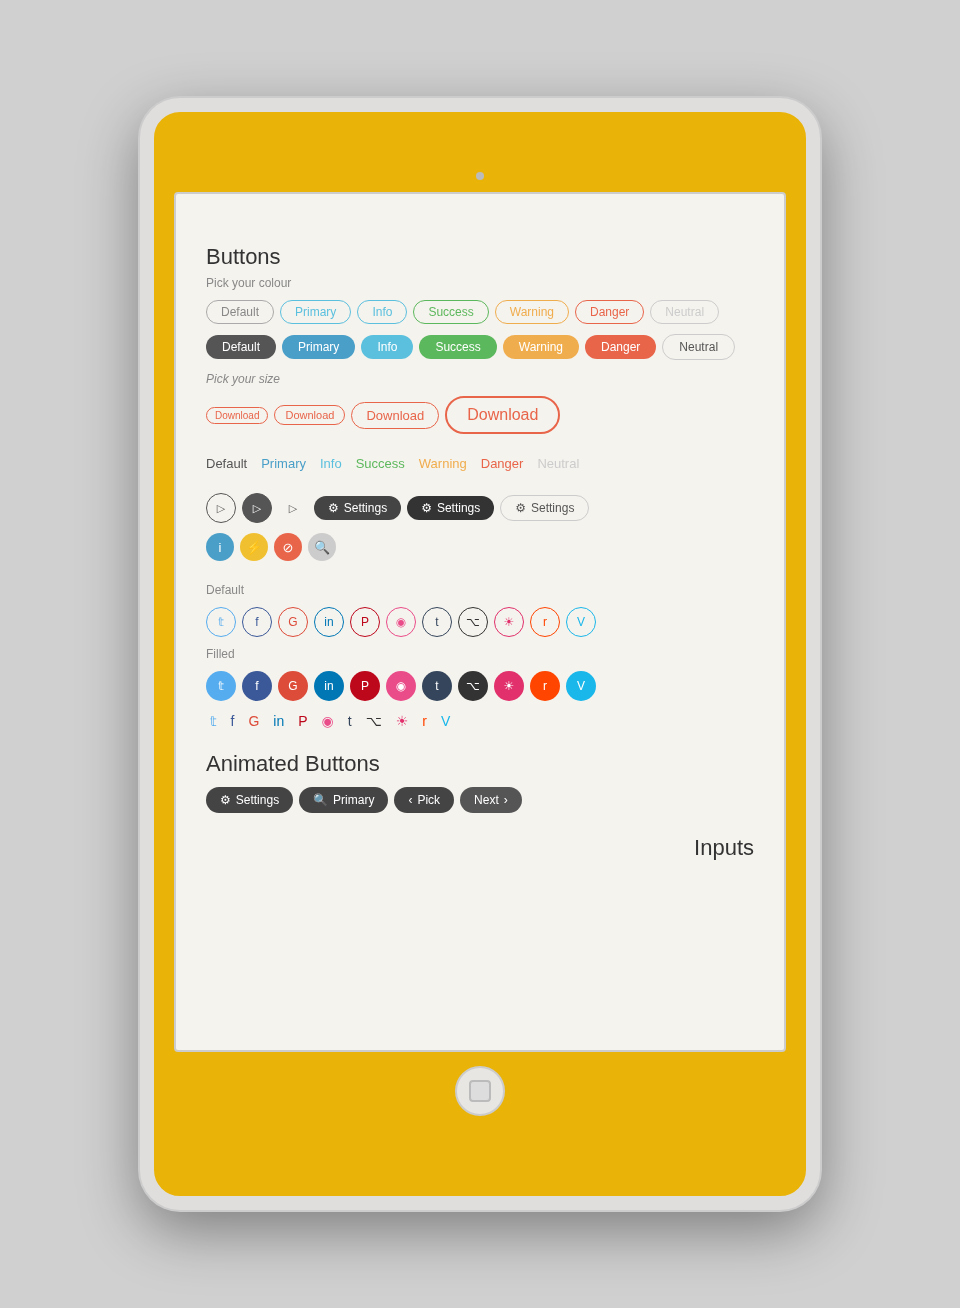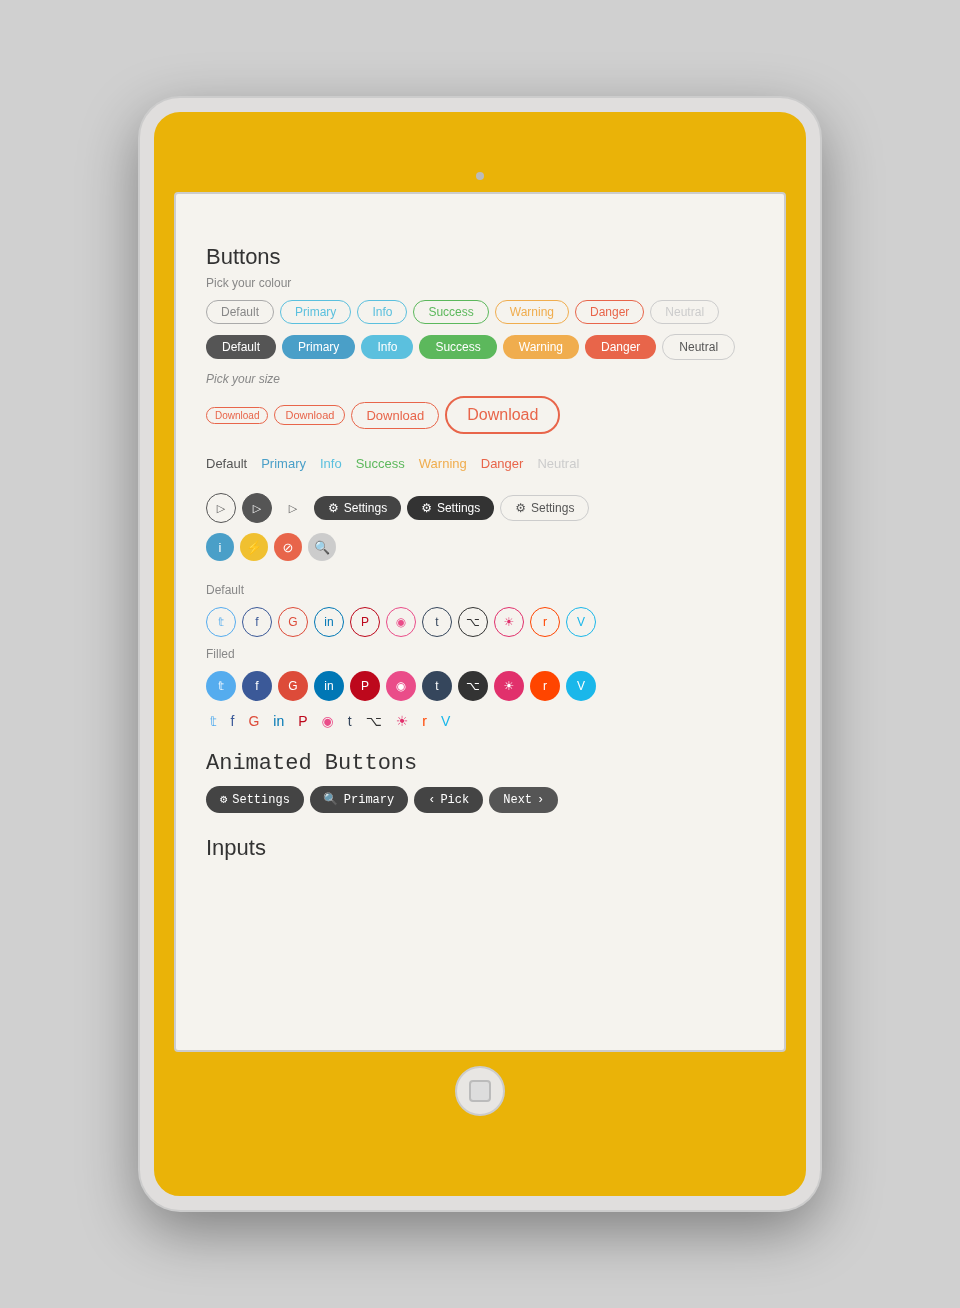--- a/index.html
+++ b/index.html
@@ -418,21 +418,21 @@
         <button class="social-btn-simple" style="color:#bd081c;">P</button>
         <button class="social-btn-simple" style="color:#ea4c89;">◉</button>
         <button class="social-btn-simple" style="color:#35465c;">t</button>
         <button class="social-btn-simple" style="color:#333;">⌥</button>
         <button class="social-btn-simple" style="color:#e1306c;">☀</button>
         <button class="social-btn-simple" style="color:#ff4500;">r</button>
         <button class="social-btn-simple" style="color:#1ab7ea;">V</button>
       </div>
     </div>
 
-    <div class="section-gap" style="font-family:Liberation Mono, monospace;">
+    <div class="section-gap" style="">
       <h2 class="section-title">Animated Buttons</h2>
       <div class="btn-row" style="margin-top:10px;">
         <button class="anim-btn dark">
           <span>⚙</span>
           <span>Settings</span>
         </button>
         <button class="anim-btn dark">
           <span>🔍</span>
           <span>Primary</span>
         </button>
@@ -440,21 +440,21 @@
           <span>‹</span>
           <span>Pick</span>
         </button>
         <button class="anim-btn dark2">
           <span>Next</span>
           <span>›</span>
         </button>
       </div>
     </div>
 
-    <div class="section-gap" style="margin-top:22px;">
+    <div class="section-gap" style="margin-top:22px;text-align:right;">
       <h2 class="section-title">Inputs</h2>
     </div>
 
   </div>
 
   <div class="tablet-home">
     <div class="tablet-home-inner"></div>
   </div>
 </div>
 

